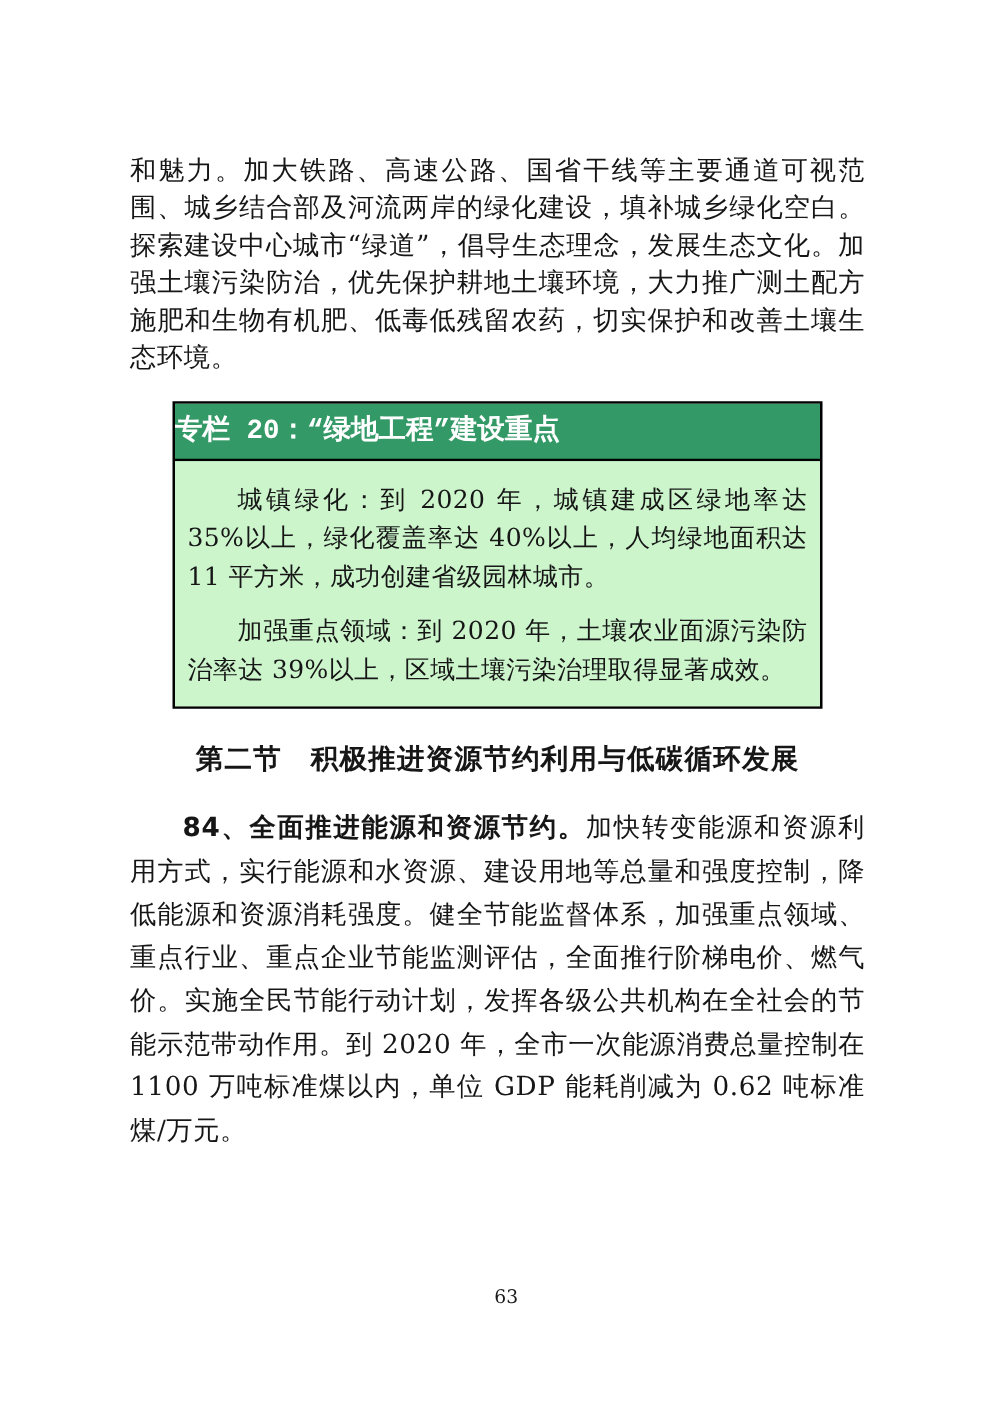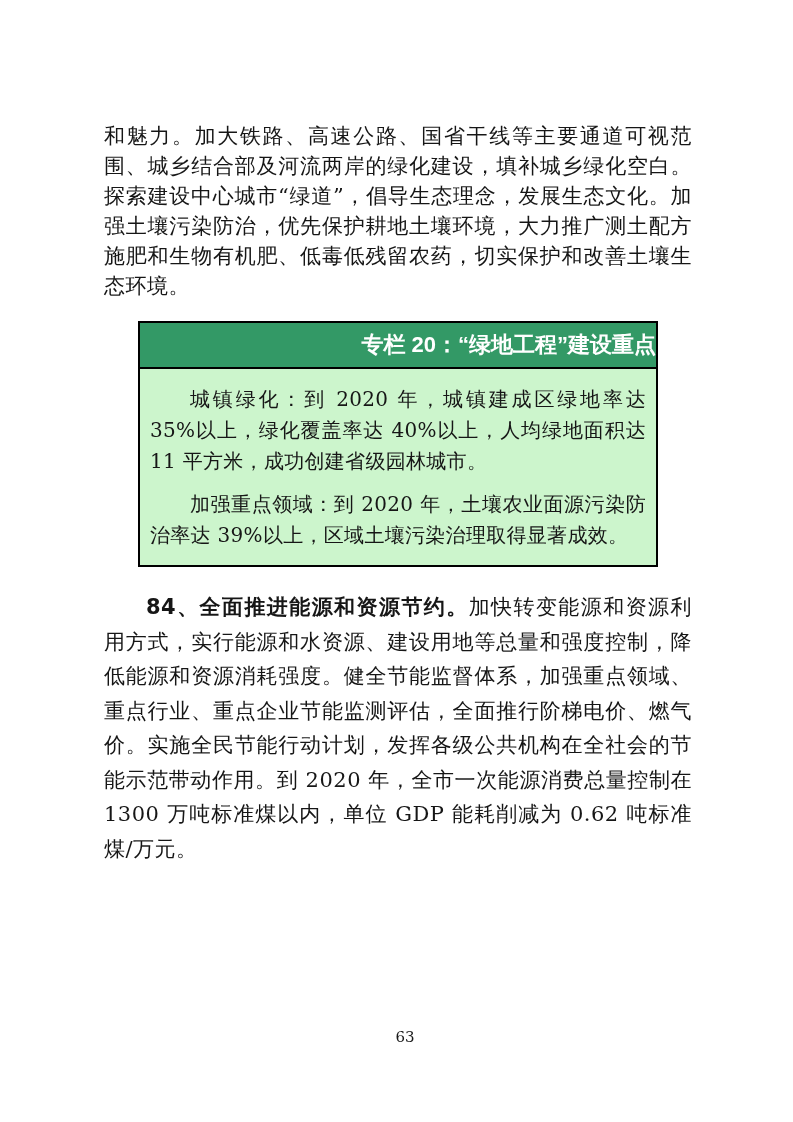--- a/index.html
+++ b/index.html
@@ -30,24 +30,24 @@
     letter-spacing: 0.5px;
   }
   .column-box {
     margin: 20px 0 0 34px;
     width: 516px;
     border: 2px solid #000000;
   }
   .column-box-header {
     height: 44px;
     line-height: 44px;
-    text-align: right;
+    text-align: left;
     font-weight: bold;
     font-size: 22px;
-    font-family: Liberation Sans, sans-serif;
+    font-family: Liberation Mono, monospace;
     border-bottom: 2px solid #000000;
   }
   .column-box-body {
     padding: 15px 10px 14px 10px;
   }
   .column-box-body p {
     font-size: 20px;
     line-height: 31px;
     text-align: justify;
     text-indent: 2em;
@@ -98,19 +98,20 @@
     <p class="bodytext">和魅力。加大铁路、高速公路、国省干线等主要通道可视范围、城乡结合部及河流两岸的绿化建设，填补城乡绿化空白。探索建设中心城市“绿道”，倡导生态理念，发展生态文化。加强土壤污染防治，优先保护耕地土壤环境，大力推广测土配方施肥和生物有机肥、低毒低残留农药，切实保护和改善土壤生态环境。</p>
 
     <div class="column-box" style="border-color: rgb(0, 0, 0);">
       <div class="column-box-header" style="background: rgb(51, 153, 102); color: rgb(255, 255, 255); border-bottom-color: rgb(0, 0, 0);">专栏 20：“绿地工程”建设重点</div>
       <div class="column-box-body" style="background: rgb(204, 245, 204);">
         <p><span class="box-label">城镇绿化：</span><span>到 2020 年，城镇建成区绿地率达 35%以上，绿化覆盖率达 40%以上，人均绿地面积达 11 平方米，成功创建省级园林城市。</span></p>
         <p><span class="box-label">加强重点领域：</span><span>到 2020 年，土壤农业面源污染防治率达 39%以上，区域土壤污染治理取得显著成效。</span></p>
       </div>
     </div>
 
+    <h2 class="section-heading">第二节　积极推进资源节约利用与低碳循环发展</h2>
 
-    <p class="para84"><span class="para-lead">84、全面推进能源和资源节约。</span><span>加快转变能源和资源利用方式，实行能源和水资源、建设用地等总量和强度控制，降低能源和资源消耗强度。健全节能监督体系，加强重点领域、重点行业、重点企业节能监测评估，全面推行阶梯电价、燃气价。实施全民节能行动计划，发挥各级公共机构在全社会的节能示范带动作用。到 2020 年，全市一次能源消费总量控制在 1300 万吨标准煤以内，单位 GDP 能耗削减为 0.62 吨标准煤/万元。</span></p>
+    <p class="para84"><span class="para-lead">84、全面推进能源和资源节约。</span><span>加快转变能源和资源利用方式，实行能源和水资源、建设用地等总量和强度控制，降低能源和资源消耗强度。健全节能监督体系，加强重点领域、重点行业、重点企业节能监测评估，全面推行阶梯电价、燃气价。实施全民节能行动计划，发挥各级公共机构在全社会的节能示范带动作用。到 2020 年，全市一次能源消费总量控制在 1100 万吨标准煤以内，单位 GDP 能耗削减为 0.62 吨标准煤/万元。</span></p>
 
   </div>
 
   <div class="page-number">63</div>
 </div>
 
 </body></html>

